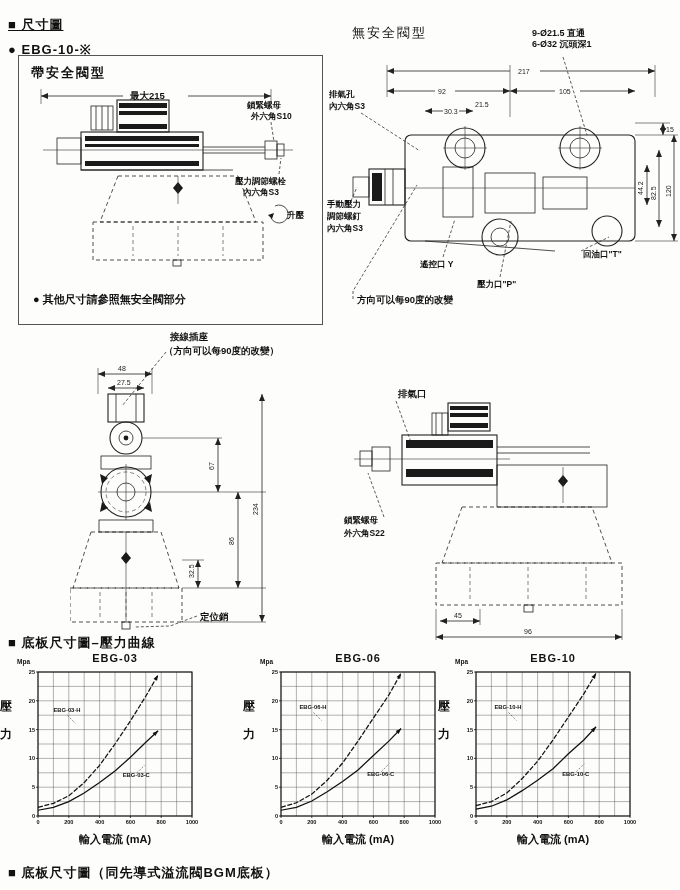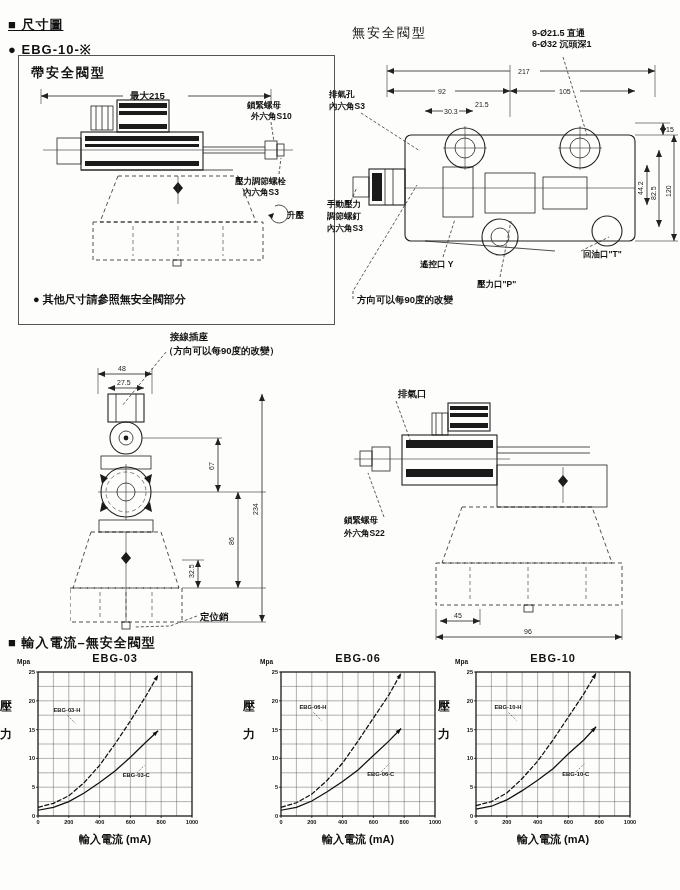--- a/index.html
+++ b/index.html
@@ -2,21 +2,21 @@
 <html><head>
 <meta charset="utf-8">
 <style>
   html,body{margin:0;padding:0;background:#e8e8e8;}
   #page{position:relative;width:680px;height:890px;background:#fdfdfc;overflow:hidden;
         font-family:"Liberation Sans",sans-serif;color:#111;}
   .abs{position:absolute;}
   .h1{font-size:13px;font-weight:bold;letter-spacing:1px;}
   .h2{font-size:13px;font-weight:normal;}
   .lblsm{font-size:9px;font-weight:bold;line-height:11px;}
-  #safety-box{position:absolute;left:18px;top:55px;width:303px;height:268px;border:1.5px solid #555;padding-left:12px;}
+  #safety-box{position:absolute;left:18px;top:55px;width:303px;height:268px;border:1.5px solid #555;}
   .boxtitle{position:absolute;left:12px;top:8px;font-size:13px;font-weight:bold;letter-spacing:2px;}
   .boxnote{position:absolute;left:14px;top:236px;font-size:11px;font-weight:bold;}
   svg .ink{stroke:#222;fill:none;stroke-width:1.1;}
   svg .med{stroke:#222;fill:none;stroke-width:.8;}
   svg .thin{stroke:#333;fill:none;stroke-width:.6;}
   svg .dash{stroke-dasharray:4 3;}
   svg .ldr{stroke:#333;fill:none;stroke-width:.8;stroke-dasharray:3 2;}
   svg .bar{fill:#1a1a1a;stroke:none;}
   svg text{fill:#111;}
   svg .lbl{font:bold 9.5px "Liberation Sans",sans-serif;}
@@ -331,21 +331,21 @@
       <line class="med" x1="100" y1="236" x2="140" y2="236" marker-start="url(#mD)" marker-end="url(#mD)"></line>
       <text class="dim" x="114" y="233">45</text>
       <line class="med" x1="96" y1="252" x2="282" y2="252" marker-start="url(#mD)" marker-end="url(#mD)"></line>
       <text class="dim" x="184" y="249">96</text>
       <line class="thin" x1="96" y1="224" x2="96" y2="255"></line>
       <line class="thin" x1="140" y1="224" x2="140" y2="240"></line>
       <line class="thin" x1="282" y1="224" x2="282" y2="255"></line>
     </g>
   </svg>
 
-  <div class="abs h1" style="left:8px;top:634px;">■ 輸入電流–無安全閥型</div>
+  <div class="abs h1" style="left:8px;top:634px;">■ 底板尺寸圖–壓力曲線</div>
 
   <div class="chartblk" style="left:0px;">
     <div class="ylab">壓力</div>
     <div class="cplot"><svg width="186" height="196" viewBox="0 0 186 196">
           <line x1="22" y1="166" x2="22" y2="22" stroke="#555" stroke-width="0.45"></line>
           <line x1="37.4" y1="166" x2="37.4" y2="22" stroke="#555" stroke-width="0.45"></line>
           <line x1="52.8" y1="166" x2="52.8" y2="22" stroke="#555" stroke-width="0.45"></line>
           <line x1="68.19999999999999" y1="166" x2="68.19999999999999" y2="22" stroke="#555" stroke-width="0.45"></line>
           <line x1="83.6" y1="166" x2="83.6" y2="22" stroke="#555" stroke-width="0.45"></line>
           <line x1="99" y1="166" x2="99" y2="22" stroke="#555" stroke-width="0.45"></line>
@@ -523,13 +523,14 @@
           <polyline points="22,159.088 37.4,156.208 52.8,149.872 68.19999999999999,140.656 83.6,130.288 99,118.768 114.39999999999999,103.792 129.8,89.96799999999999 142.12,76.72" fill="none" stroke="#111" stroke-width="1.25"></polyline>
           <polygon points="142.12,76.72 136.77515638817272,79.44628809283041 139.78836113114335,82.24842293834661" fill="#111"></polygon>
           <text x="108.24000000000001" y="125.67999999999999" font-size="5.8" font-weight="bold" fill="#111">EBG-10-C</text>
           <line x1="122.24000000000001" y1="121.67999999999999" x2="130.24" y2="113.67999999999999" stroke="#333" stroke-width="0.6" stroke-dasharray="2 1.5"></line>
           <text x="99" y="12" text-anchor="middle" font-size="11" font-weight="bold" letter-spacing="1" fill="#111">EBG-10</text>
           <text x="1" y="14" font-size="6.5" font-weight="bold" fill="#111">Mpa</text>
           <text x="99" y="193" text-anchor="middle" font-size="11" font-weight="bold" fill="#111">輸入電流 (mA)</text>
         </svg></div>
   </div>
 
+  <div id="footer-line" class="h1">■ 底板尺寸圖（同先導式溢流閥BGM底板）</div>
 </div>
 
 </body></html>

